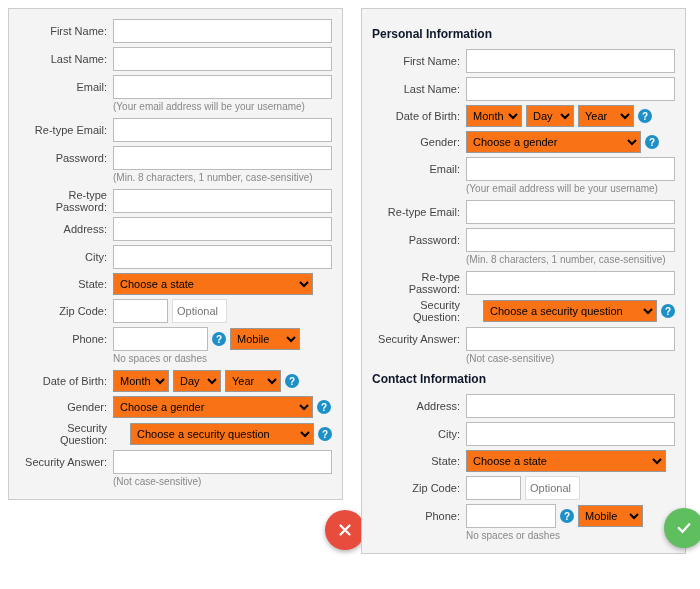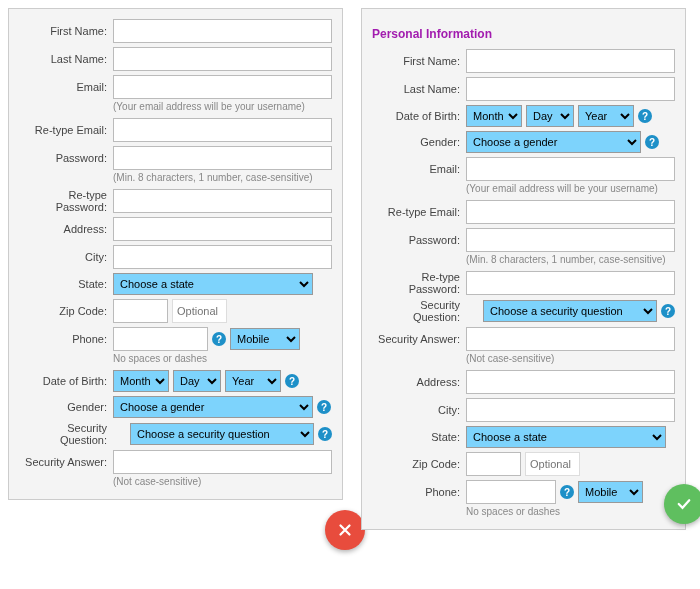--- a/index.html
+++ b/index.html
@@ -20,21 +20,21 @@
   .panel {
     border: 1px solid #ccc;
     background: #f4f4f4;
     padding: 10px 10px 12px 10px;
   }
   .panel.left { width: 335px; }
   .panel.right { width: 325px; }
   .section-title {
     font-weight: bold;
     font-size: 12px;
-    color: #a21caf;
+    color: #0f172a;
     margin: 8px 0 8px 0;
   }
   .row {
     display: flex;
     align-items: center;
     margin-bottom: 4px;
   }
   .row.withhint { margin-bottom: 1px; }
   .label {
     width: 94px;
@@ -64,21 +64,21 @@
   }
   input.short { width: 55px; }
   input.opt {
     width: 55px;
     color: #bbb;
     border-color: #ddd;
   }
   select {
     height: 22px;
     border: 1px solid #999;
-    background: #7dd3fc;
+    background: #f97316;
     font-size: 11px;
     padding: 1px 2px;
   }
   select.full { width: 100%; max-width: 200px; }
   select.fullwide { width: 100%; margin-left: 17px; }
   select.sm { width: 56px; }
   .help {
     display: inline-flex;
     align-items: center;
     justify-content: center;
@@ -331,20 +331,21 @@
             <div class="label">Security Answer:</div>
             <div class="field">
               <input type="text" style="">
             </div>
           </div>
     <div class="hintrow">
             <div class="spacer"></div>
             <div class="hint">(Not case-sensitive)</div>
           </div>
 
+    <div class="section-title">Contact Information</div>
 
     <div class="row">
             <div class="label">Address:</div>
             <div class="field">
               <input type="text" style="">
             </div>
           </div>
     <div class="row">
             <div class="label">City:</div>
             <div class="field">

